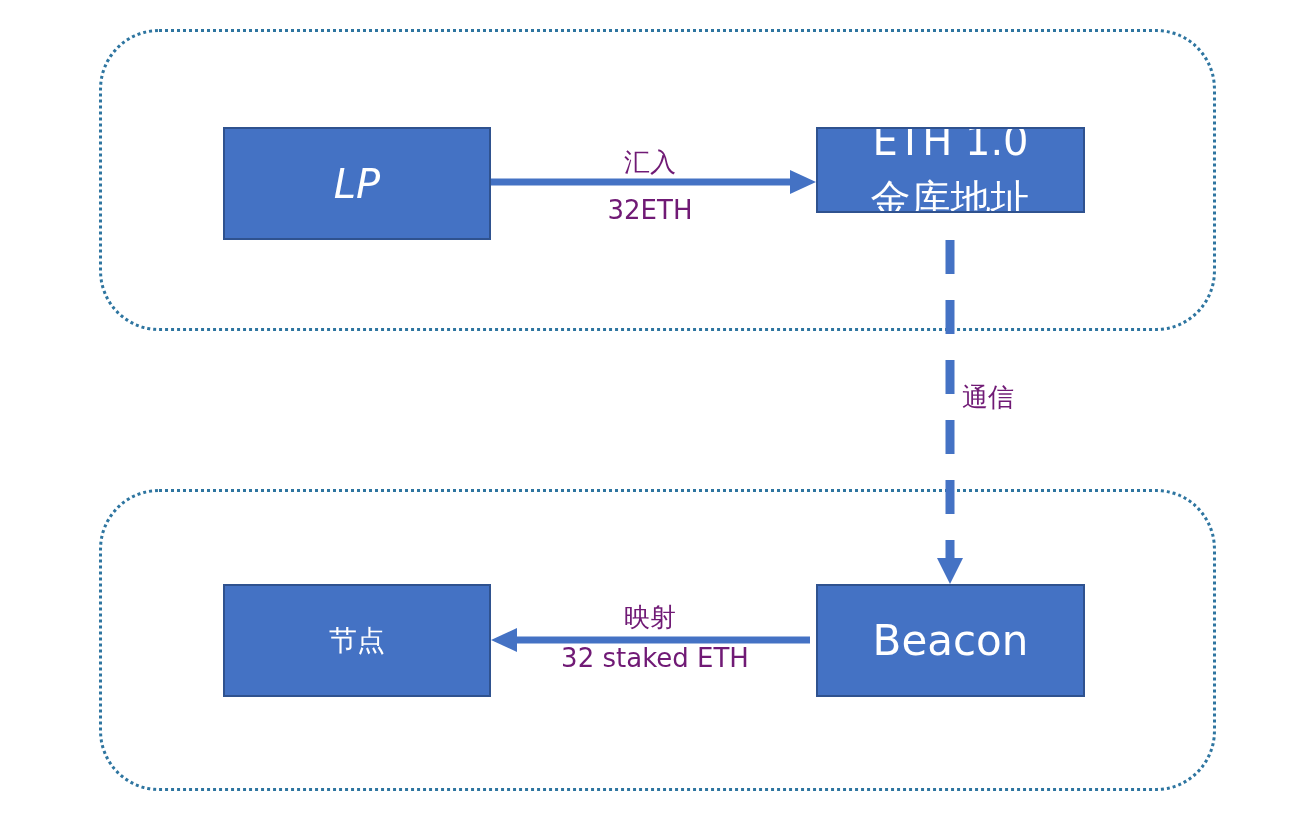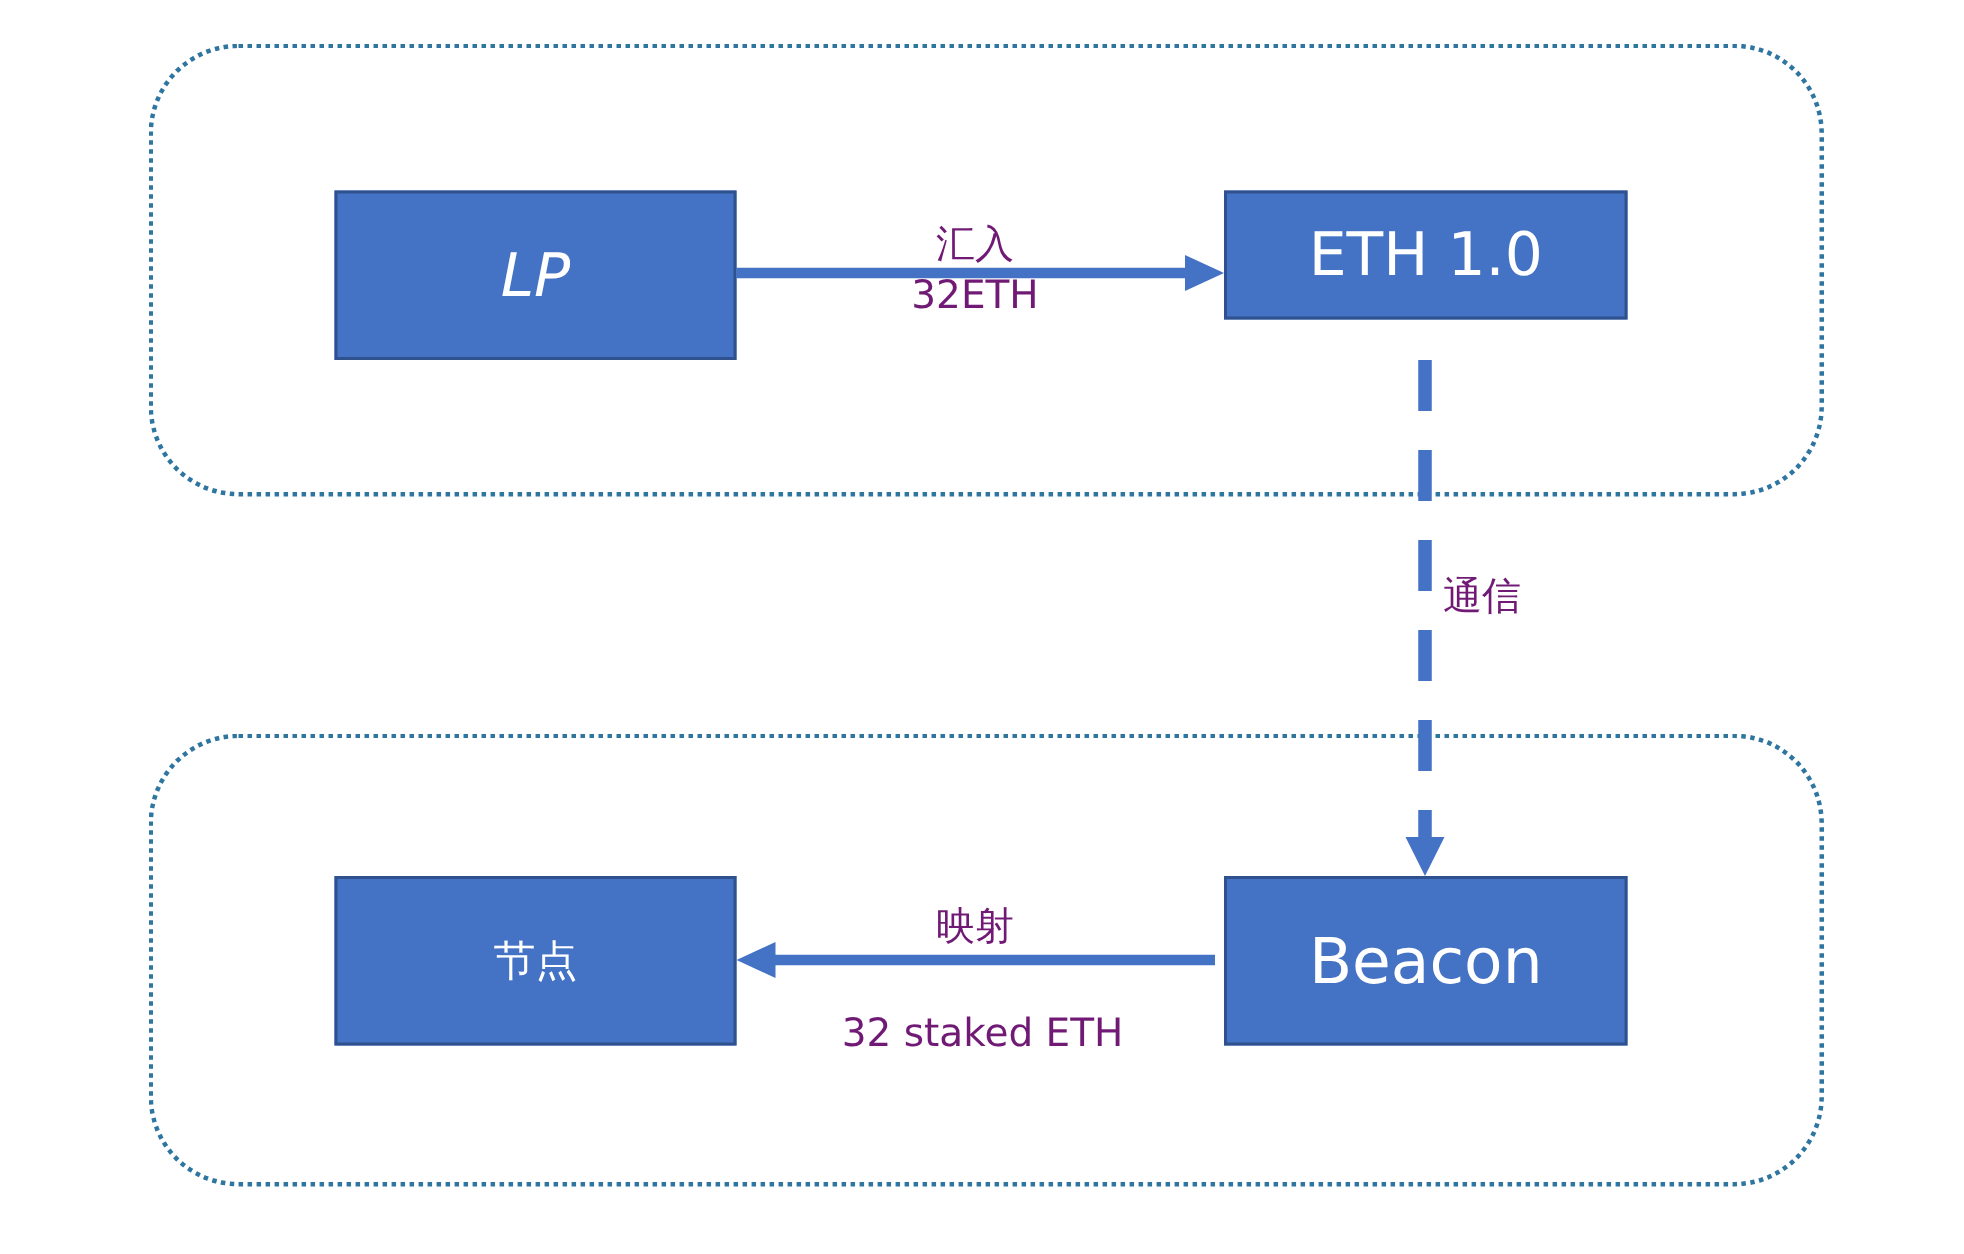--- a/index.html
+++ b/index.html
@@ -13,24 +13,24 @@
           text-align:center; line-height:1.2; }
   #node-lp { left:223px; top:127px; width:268px; height:113px; font-size:40px;font-style:italic; }
   #node-treasury { left:816px; top:127px; width:269px; height:86px; font-size:40px; line-height:58px; overflow:hidden; }
   #node-treasury span { display:block; }
   #node-node { left:223px; top:584px; width:268px; height:113px; font-size:28px; }
   #node-beacon { left:816px; top:584px; width:269px; height:113px; font-size:42px; line-height:60px;gap:34px; }
   #node-beacon span { display:block; }
   svg#arrows { position:absolute; left:0; top:0; }
   .label { position:absolute; color:#701a75; font-size:26px; text-align:center; white-space:nowrap; }
   #lbl-deposit-1 { left:600px; top:145px; width:100px; }
-  #lbl-deposit-2 { left:580px; top:182px; width:140px; }
+  #lbl-deposit-2 { left:580px; top:195px; width:140px; }
   #lbl-comm { left:962px; top:380px; }
   #lbl-map-1 { left:600px; top:600px; width:100px; }
-  #lbl-map-2 { left:530px; top:674px; width:250px; }
+  #lbl-map-2 { left:530px; top:643px; width:250px; }
 </style>
 </head>
 <body>
 
 <div class="group" id="group-top"></div>
 <div class="group" id="group-bottom"></div>
 
 <svg id="arrows" width="1309" height="836">
   <g>
     <line x1="491" y1="182" x2="792" y2="182" stroke="#4472c4" stroke-width="7"></line>
@@ -44,20 +44,21 @@
     <line x1="810" y1="640" x2="515" y2="640" stroke="#4472c4" stroke-width="7"></line>
     <polygon points="517,628 491,640 517,652" fill="#4472c4"></polygon>
   </g>
 </svg>
 
 <div class="node" id="node-lp">
   <span>LP</span>
 </div>
 <div class="node" id="node-treasury">
   <span>ETH 1.0</span>
+  <span>金库地址</span>
 </div>
 <div class="node" id="node-node">
   <span>节点</span>
 </div>
 <div class="node" id="node-beacon">
   <span>Beacon</span>
 </div>
 
 <div class="label" id="lbl-deposit-1">汇入</div>
 <div class="label" id="lbl-deposit-2">32ETH</div>

